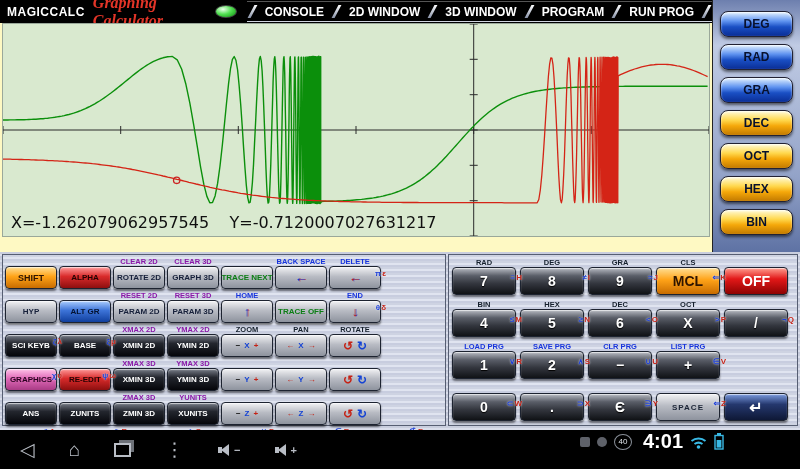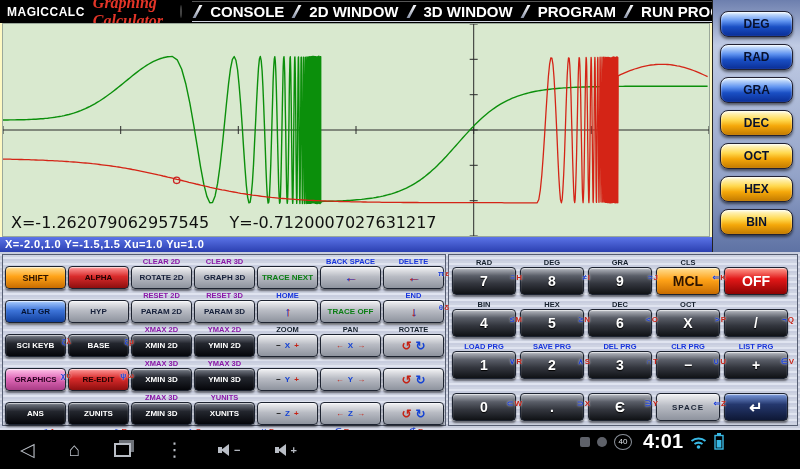--- a/index.html
+++ b/index.html
@@ -9,21 +9,21 @@
   
   .topbar{position:absolute;left:0;top:0;width:712px;height:23px;background:#000;
           display:flex;align-items:center;}
   .applogo{color:#fff;font-weight:bold;font-size:12px;letter-spacing:.5px;margin-left:7px;}
   .subtitle{color:#e33528;font-style:italic;font-weight:bold;font-size:16px;margin-left:8px;
             font-family:"Liberation Serif",serif;}
   .led{width:26px;height:11px;border-radius:50%;margin:0 10px 0 14px;border:1px solid #444;
        background:radial-gradient(ellipse at 35% 30%,#eaffea,#52e052 45%,#0a8a0a);}
   .tabs{display:flex;align-items:center;height:19px;border-bottom:1px solid #cfd4e0;
         border-top:1px solid #555;padding:0 2px;}
-  .tab{color:#fff;font-size:15px;font-weight:bold;padding:2px 9px;white-space:nowrap;cursor:pointer;}
+  .tab{color:#fff;font-size:12px;font-weight:bold;padding:2px 9px;white-space:nowrap;cursor:pointer;}
   .sep{width:3px;height:13px;background:linear-gradient(#fff,#8892a8);transform:skewX(-28deg);margin:0 2px;}
 
   
   .graph{position:absolute;left:2px;top:23px;width:706px;height:212px;background:#d9e9cf;
          border:1px solid #9aa89a;}
   .graph svg{display:block;}
   .readout{position:absolute;left:8px;bottom:4px;color:#101010;font-size:16px;white-space:pre;
            font-family:"DejaVu Sans",sans-serif;}
   .statusstrip{position:absolute;left:0;top:237px;width:712px;height:15px;
                background:linear-gradient(#5b74e8,#2b3fb0);color:#fff;font-size:11px;font-weight:bold;
@@ -41,21 +41,21 @@
 
   
   .keyboard{position:absolute;left:0;top:252px;width:800px;height:178px;
             background:repeating-linear-gradient(180deg,#c9cede 0 2px,#dadeeb 2px 4px,#c3c8da 4px 6px);}
   .kblock{position:absolute;top:2px;height:172px;border:1px solid #565e72;box-sizing:border-box;
           background:repeating-linear-gradient(180deg,#ced3e2 0 2px,#e0e4f0 2px 4px,#c8cddf 4px 6px);}
   .kb-left{left:2px;width:444px;padding:2px 2px 0 2px;}
   .kb-right{left:448px;width:350px;padding:3px 3px 0 3px;}
   .krow{display:flex;gap:2px;margin-bottom:2px;}
   .kb-right .krow{gap:4px;margin-bottom:5px;}
-  .kcell{position:relative;width:61px;flex:0 0 auto;}
+  .kcell{position:relative;width:52px;flex:0 0 auto;}
   .kb-right .kcell{width:64px;}
   .kcap{height:9px;font-size:7.5px;font-weight:bold;text-align:center;line-height:9px;
         white-space:nowrap;overflow:visible;}
   .kcap.purple{color:#8a17a8;} .kcap.blue{color:#1734dd;} .kcap.dark{color:#141f2c;}
   .key{height:21px;border-radius:4px;border:1px solid #1d2330;display:flex;align-items:center;
        justify-content:center;font-weight:bold;font-size:8px;cursor:pointer;white-space:nowrap;
        box-shadow:inset 0 1px 1px rgba(255,255,255,.65),0 2px 2px rgba(0,0,0,.5);}
   .kb-right .key{height:26px;font-size:14px;}
   .k-silver{background:linear-gradient(#f2f2f4,#b9bcc4 45%,#8e939e);color:#16203a;}
   .k-black{background:linear-gradient(#7a7f8a,#23262e 40%,#05060a);color:#fff;}
@@ -148,21 +148,20 @@
           <line x1="466.7" y1="35.3" x2="474.7" y2="35.3"></line>
           <line x1="466.7" y1="0.0" x2="474.7" y2="0.0"></line>
         </g>
       <path id="curve-green" fill="none" stroke="#0b8f0b" stroke-width="1.4" stroke-linejoin="round" d="M0.0,96.0L2.4,96.0L4.7,96.0L7.1,95.9L9.4,95.9L11.8,95.9L14.1,95.8L16.5,95.8L18.8,95.7L21.2,95.7L23.5,95.6L25.9,95.5L28.2,95.4L30.6,95.3L32.9,95.2L35.3,95.0L37.7,94.8L40.0,94.7L42.4,94.4L44.7,94.2L47.1,93.9L49.4,93.6L51.8,93.3L54.1,92.9L56.5,92.5L58.8,92.1L61.2,91.6L63.5,91.0L65.9,90.5L68.2,89.8L70.6,89.1L73.0,88.3L75.3,87.5L77.7,86.6L80.0,85.6L82.4,84.6L84.7,83.5L87.1,82.4L89.4,81.1L91.8,79.8L94.1,78.4L96.5,77.0L98.8,75.5L101.2,73.9L103.5,72.2L105.9,70.5L108.3,68.8L110.6,67.0L113.0,65.1L115.3,63.3L117.7,61.4L120.0,59.5L122.4,57.5L124.7,55.6L127.1,53.7L129.4,51.8L131.8,49.9L134.1,48.1L136.5,46.3L138.8,44.6L141.2,43.0L143.6,41.4L145.9,40.0L148.3,38.6L150.6,37.4L153.0,36.3L155.3,35.3L157.7,34.5L160.0,33.8L162.4,33.2L164.7,32.8L167.1,32.6L169.4,32.5L169.4,32.5L174.2,35.8L178.7,45.3L182.9,60.3L186.9,79.4L190.7,100.8L194.3,122.7L197.6,143.1L200.8,160.2L203.9,172.4L206.8,178.8L209.5,178.6L212.1,171.9L214.6,159.4L217.0,142.0L219.3,121.5L221.5,99.6L223.6,78.2L225.6,59.4L227.5,44.7L229.4,35.4L231.2,32.5L232.9,36.2L234.6,46.0L236.1,61.3L237.7,80.5L239.2,102.0L240.6,123.9L242.0,144.2L243.3,161.0L244.6,173.0L245.9,178.9L247.1,178.4L248.2,171.3L249.4,158.5L250.5,140.9L251.5,120.3L252.6,98.3L253.6,77.1L254.6,58.4L255.5,44.0L256.4,35.1L257.3,32.5L258.2,36.6L259.1,46.8L259.9,62.3L260.7,81.7L261.5,103.3L262.3,125.1L263.0,145.2L263.7,161.8L264.4,173.5L265.1,179.1L265.8,178.1L266.5,170.8L267.1,157.6L267.8,139.9L268.4,119.1L269.0,97.1L269.6,75.9L270.1,57.5L270.7,43.3L271.3,34.8L271.8,32.6L272.3,37.0L272.8,47.5L273.3,63.3L273.8,82.9L274.3,104.5L274.8,126.3L275.3,146.3L275.7,162.6L276.2,173.9L276.6,179.2L277.1,177.9L277.5,170.2L277.9,156.7L278.3,138.8L278.7,117.8L279.1,95.9L279.5,74.8L279.9,56.5L280.2,42.7L280.6,34.5L281.0,32.7L281.3,37.4L281.7,48.3L282.0,64.3L282.3,84.0L282.7,105.7L283.0,127.5L283.3,147.3L283.6,163.4L283.9,174.4L284.2,179.3L284.5,177.6L284.8,169.6L285.1,155.8L285.4,137.6L285.7,116.6L286.0,94.7L286.2,73.7L286.5,55.6L286.8,42.1L287.0,34.2L287.3,32.8L287.5,37.9L287.8,49.0L288.0,65.3L288.3,85.2L288.5,107.0L288.8,128.6L289.0,148.3L289.2,164.2L289.4,174.8L289.7,179.4L289.9,177.3L290.1,168.9L290.3,154.9L290.5,136.5L290.7,115.4L290.9,93.4L291.1,72.6L291.3,54.7L291.5,41.5L291.7,34.0L291.9,32.9L292.1,38.3L292.3,49.8L292.5,66.3L292.7,86.4L292.9,108.2L293.0,129.8L293.2,149.3L293.4,164.9L293.6,175.3L293.7,179.4L293.9,177.0L294.1,168.3L294.2,154.0L294.4,135.4L294.6,114.2L294.7,92.2L294.9,71.5L295.0,53.9L295.2,40.9L295.3,33.7L295.5,33.0L295.6,38.8L295.8,50.6L295.9,67.4L296.1,87.6L296.2,109.4L296.3,131.0L296.5,150.3L296.6,165.6L296.7,175.7L296.9,179.5L297.0,176.7L297.1,167.6L297.3,153.0L297.4,134.3L297.5,112.9L297.7,91.0L297.8,70.4L297.9,53.0L298.0,40.3L298.1,33.5L298.3,33.2L298.4,39.3L298.5,51.5L298.6,68.4L298.7,88.8L298.8,110.7L299.0,132.1L299.1,151.3L299.2,166.4L299.3,176.1L299.4,179.5L299.5,176.4L299.6,166.9L299.7,152.1L299.8,133.1L299.9,111.7L300.0,89.8L300.1,69.3L300.2,52.2L300.3,39.8L300.4,33.3L300.5,33.3L300.6,39.9L300.7,52.3L300.8,69.5L300.9,90.0L301.0,111.9L301.1,133.3L301.2,152.2L301.3,167.1L301.4,176.4L301.5,179.5L301.5,176.0L301.6,166.2L301.7,151.1L301.8,132.0L301.9,110.5L302.0,88.6L302.1,68.3L302.1,51.3L302.2,39.3L302.3,33.1L302.4,33.5L302.5,40.4L302.6,53.1L302.6,70.6L302.7,91.2L302.8,113.1L302.9,134.4L302.9,153.2L303.0,167.7L303.1,176.8L303.2,179.5L303.2,175.6L303.3,165.5L303.4,150.1L303.5,130.8L303.5,109.3L303.6,87.4L303.7,67.2L303.8,50.5L303.8,38.7L303.9,33.0L304.0,33.8L304.0,41.0L304.1,54.0L304.2,71.7L304.2,92.4L304.3,114.4L304.4,135.6L304.4,154.1L304.5,168.4L304.6,177.1L304.6,179.4L304.7,175.2L304.7,164.8L304.8,149.1L304.9,129.6L304.9,108.0L305.0,86.2L305.1,66.2L305.1,49.7L305.2,38.3L305.2,32.9L305.3,34.0L305.4,41.6L305.4,54.9L305.5,72.8L305.5,93.6L305.6,115.6L305.6,136.7L305.7,155.1L305.8,169.0L305.8,177.4L305.9,179.4L305.9,174.8L306.0,164.1L306.0,148.1L306.1,128.5L306.1,106.8L306.2,85.0L306.2,65.1L306.3,48.9L306.3,37.8L306.4,32.8L306.4,34.3L306.5,42.2L306.5,55.8L306.6,73.9L306.6,94.9L306.7,116.8L306.7,137.8L306.8,156.0L306.8,169.7L306.9,177.7L306.9,179.3L307.0,174.3L307.0,163.3L307.1,147.1L307.1,127.3L307.2,105.5L307.2,83.8L307.3,64.1L307.3,48.1L307.4,37.3L307.4,32.7L307.4,34.5L307.5,42.8L307.5,56.7L307.6,75.0L307.6,96.1L307.7,118.0L307.7,138.9L307.8,156.9L307.8,170.3L307.8,177.9L307.9,179.2L307.9,173.9L308.0,162.5L308.0,146.1L308.0,126.1L308.1,104.3L308.1,82.7L308.2,63.1L308.2,47.4L308.2,36.9L308.3,32.6L308.3,34.8L308.4,43.4L308.4,57.6L308.4,76.1L308.5,97.3L308.5,119.3L308.6,140.0L308.6,157.8L308.6,170.9L308.7,178.2L308.7,179.0L308.7,173.4L308.8,161.7L308.8,145.0L308.9,124.9L308.9,103.1L308.9,81.5L309.0,62.1L309.0,46.7L309.0,36.5L309.1,32.5L309.1,35.2L309.1,44.1L309.2,58.6L309.2,77.3L309.2,98.5L309.3,120.5L309.3,141.1L309.3,158.6L309.4,171.4L309.4,178.4L309.4,178.9L309.5,172.9L309.5,160.9L309.5,144.0L309.6,123.7L309.6,101.8L309.6,80.3L309.7,61.1L309.7,45.9L309.7,36.1L309.8,32.5L309.8,35.5L309.8,44.8L309.9,59.5L309.9,78.4L309.9,99.8L310.0,121.7L310.0,142.2L310.0,159.5L310.0,172.0L310.1,178.6L310.1,178.7L310.1,172.4L310.2,160.1L310.2,142.9L310.2,122.5L310.3,100.6L310.3,79.2L310.3,60.2L310.3,45.2L310.4,35.7L310.4,32.5L310.4,35.8L310.5,45.5L310.5,60.5L310.5,79.6L310.5,101.0L310.6,122.9L310.6,143.3L310.6,160.3L310.6,172.5L310.7,178.8L310.7,178.5L310.7,171.8L310.8,159.2L310.8,141.9L310.8,121.3L310.8,99.4L310.9,78.0L310.9,59.2L310.9,44.5L310.9,35.4L311.0,32.5L311.0,36.2L311.0,46.2L311.0,61.4L311.1,80.7L311.1,102.2L311.1,124.1L311.1,144.3L311.2,161.2L311.2,173.0L311.2,178.9L311.2,178.3L311.3,171.3L311.3,158.4L311.3,140.8L311.3,120.1L311.4,98.1L311.4,76.9L311.4,58.3L311.4,43.9L311.5,35.0L311.5,32.6L311.5,36.6L311.5,46.9L311.5,62.4L311.6,81.9L311.6,103.5L311.6,125.3L311.6,145.4L311.7,162.0L311.7,173.5L311.7,179.1L311.7,178.1L311.7,170.7L311.8,157.5L311.8,139.7L311.8,118.9L311.8,96.9L311.9,75.8L311.9,57.3L311.9,43.2L311.9,34.7L311.9,32.6L312.0,37.0L312.0,47.6L312.0,63.4L312.0,83.0L312.0,104.7L312.1,126.5L312.1,146.4L312.1,162.8L312.1,174.0L312.1,179.2L312.2,177.9L312.2,170.1L312.2,156.6L312.2,138.6L312.2,117.7L312.3,95.7L312.3,74.6L312.3,56.4L312.3,42.6L312.3,34.4L312.4,32.7L312.4,37.5L312.4,48.4L312.4,64.4L312.4,84.2L312.5,105.9L312.5,127.7L312.5,147.4L312.5,163.5L312.5,174.5L312.6,179.3L312.6,177.6L312.6,169.5L312.6,155.7L312.6,137.5L312.7,116.4L312.7,94.5L312.7,73.5L312.7,55.5L312.7,42.0L312.7,34.2L312.8,32.8L312.8,37.9L312.8,49.2L312.8,65.5L312.8,85.4L312.8,107.2L312.9,128.8L312.9,148.5L312.9,164.3L312.9,174.9L312.9,179.4L313.0,177.3L313.0,168.8L313.0,154.8L313.0,136.3L313.0,115.2L313.0,93.3L313.1,72.4L313.1,54.6L313.1,41.4L313.1,33.9L313.1,32.9L313.1,38.4L313.2,50.0L313.2,66.5L313.2,86.6L313.2,108.4L313.2,130.0L313.2,149.5L313.2,165.0L313.3,175.3L313.3,179.4L313.3,177.0L313.3,168.2L313.3,153.8L313.3,135.2L313.4,114.0L313.4,92.0L313.4,71.3L313.4,53.7L313.4,40.8L313.4,33.7L313.5,33.0L313.5,38.9L313.5,50.8L313.5,67.6L313.5,87.8L313.5,109.6L313.5,131.2L313.6,150.5L313.6,165.8L313.6,175.7L313.6,179.5L313.6,176.7L313.6,167.5L313.6,152.9L313.7,134.1L313.7,112.8L313.7,90.8L313.7,70.3L313.7,52.9L313.7,40.2L313.7,33.5L313.8,33.2L313.8,39.4L313.8,51.6L313.8,68.6L313.8,89.0L313.8,110.9L313.8,132.3L313.9,151.4L313.9,166.5L313.9,176.1L313.9,179.5L313.9,176.3L313.9,166.8L313.9,151.9L314.0,132.9L314.0,111.5L314.0,89.6L314.0,69.2L314.0,52.0L314.0,39.7L314.0,33.3L314.1,33.4L314.1,40.0L314.1,52.4L314.1,69.7L314.1,90.2L314.1,112.1L314.1,133.5L314.1,152.4L314.2,167.2L314.2,176.5L314.2,179.5L314.2,175.9L314.2,166.1L314.2,151.0L314.2,131.8L314.2,110.3L314.3,88.4L314.3,68.1L314.3,51.2L314.3,39.2L314.3,33.1L314.3,33.6L314.3,40.5L314.3,53.3L314.4,70.8L314.4,91.4L314.4,113.3L314.4,134.6L314.4,153.3L314.4,167.8L314.4,176.8L314.4,179.5L314.5,175.5L314.5,165.4L314.5,150.0L314.5,130.6L314.5,109.1L314.5,87.2L314.5,67.1L314.5,50.4L314.5,38.7L314.6,33.0L314.6,33.8L314.6,41.1L314.6,54.1L314.6,71.9L314.6,92.6L314.6,114.6L314.6,135.8L314.6,154.3L314.7,168.5L314.7,177.1L314.7,179.4L314.7,175.1L314.7,164.7L314.7,149.0L314.7,129.5L314.7,107.8L314.7,86.0L314.8,66.0L314.8,49.6L314.8,38.2L314.8,32.8L314.8,34.0L314.8,41.7L314.8,55.0L314.8,73.0L314.8,93.8L314.9,115.8L314.9,136.9L314.9,155.2L314.9,169.1L314.9,177.4L314.9,179.3L314.9,174.7L314.9,163.9L314.9,148.0L315.0,128.3L315.0,106.6L315.0,84.8L315.0,65.0L315.0,48.8L315.0,37.7L315.0,32.7L315.0,34.3L315.0,42.3L315.0,55.9L315.1,74.1L315.1,95.1L315.1,117.0L315.1,138.0L315.1,156.1L315.1,169.8L315.1,177.7L315.1,179.3L315.1,174.3L315.1,163.2L315.2,147.0L315.2,127.1L315.2,105.3L315.2,83.7L315.2,64.0L315.2,48.0L315.2,37.3L315.2,32.6L315.2,34.6L315.2,42.9L315.2,56.8L315.3,75.2L315.3,96.3L315.3,118.2L315.3,139.1L315.3,157.0L315.3,170.4L315.3,178.0L315.3,179.2L315.3,173.8L315.3,162.4L315.4,145.9L315.4,125.9L315.4,104.1L315.4,82.5L315.4,63.0L315.4,47.3L315.4,36.8L315.4,32.6L315.4,34.9L315.4,43.5L315.4,57.8L315.5,76.3L315.5,97.5L315.5,119.5L315.5,140.2L315.5,157.9L315.5,171.0L315.5,178.2L315.5,179.0L315.5,173.3L315.5,161.6L315.5,144.9L315.5,124.7L315.6,102.9L315.6,81.3L315.6,62.0L315.6,46.5L315.6,36.4L315.6,32.5L315.6,35.2L315.6,44.2L315.6,58.7L315.6,77.4L315.6,98.7L315.7,120.7L315.7,141.3L315.7,158.8L315.7,171.5L315.7,178.4L315.7,178.9L315.7,172.8L315.7,160.8L315.7,143.8L315.7,123.5L315.7,101.6L315.7,80.2L315.8,61.0L315.8,45.8L315.8,36.0L315.8,32.5L315.8,35.5L315.8,44.9L315.8,59.7L315.8,78.6L315.8,100.0L315.8,121.9L315.8,142.4L315.8,159.6L315.8,172.1L315.9,178.6L315.9,178.7L315.9,172.3L315.9,159.9L315.9,142.8L315.9,122.3L315.9,100.4L315.9,79.0L315.9,60.0L315.9,45.1L315.9,35.7L315.9,32.5L315.9,35.9L316.0,45.6L316.0,60.6L316.0,79.7L316.0,101.2L316.0,123.1L316.0,143.4L316.0,160.5L316.0,172.6L316.0,178.8L316.0,178.5L316.0,171.7L316.0,159.1L316.0,141.7L316.1,121.1L316.1,99.2L316.1,77.9L316.1,59.1L316.1,44.4L316.1,35.3L316.1,32.5L316.1,36.3L316.1,46.3L316.1,61.6L316.1,80.9L316.1,102.4L316.1,124.3L316.1,144.5L316.2,161.3L316.2,173.1L316.2,179.0L316.2,178.3L316.2,171.2L316.2,158.2L316.2,140.6L316.2,119.9L316.2,97.9L316.2,76.7L316.2,58.1L316.2,43.8L316.2,35.0L316.2,32.6L316.3,36.7L316.3,47.0L316.3,62.6L316.3,82.1L316.3,103.7L316.3,125.5L316.3,145.5L316.3,162.1L316.3,173.6L316.3,179.1L316.3,178.1L316.3,170.6L316.3,157.3L316.3,139.5L316.3,118.7L316.4,96.7L316.4,75.6L316.4,57.2L316.4,43.1L316.4,34.7L316.4,32.6L316.4,37.1L316.4,47.8L316.4,63.6L316.4,83.2L316.4,104.9L316.4,126.7L316.4,146.6L316.4,162.9L316.4,174.1L316.4,179.2L316.5,177.8L316.5,170.0L316.5,156.5L316.5,138.4L316.5,117.5L316.5,95.5L316.5,74.5L316.5,56.3L316.5,42.5L316.5,34.4L316.5,32.7L316.5,37.5L316.5,48.5L316.5,64.6L316.5,84.4L316.5,106.1L316.6,127.8L316.6,147.6L316.6,163.7L316.6,174.5L316.6,179.3L316.6,177.5L316.6,169.4L316.6,155.5L316.6,137.3L316.6,116.2L316.6,94.3L316.6,73.4L316.6,55.4L316.6,41.9L316.6,34.1L316.6,32.8L316.7,38.0L316.7,49.3L316.7,65.6L316.7,85.6L316.7,107.4L316.7,129.0L316.7,148.6L316.7,164.4L316.7,175.0L316.7,179.4L316.7,177.2L316.7,168.7L316.7,154.6L316.7,136.2L316.7,115.0L316.7,93.1L316.7,72.3L316.8,54.5L316.8,41.3L316.8,33.9L316.8,32.9L316.8,38.5L316.8,50.1L316.8,66.7L316.8,86.8L316.8,108.6L316.8,130.2L316.8,149.6L316.8,165.2L316.8,175.4L316.8,179.4L316.8,176.9L316.8,168.1L316.8,153.7L316.8,135.0L316.9,113.8L316.9,91.8L316.9,71.2L316.9,53.6L316.9,40.7L316.9,33.7L316.9,33.1L316.9,39.0L316.9,50.9L316.9,67.7L316.9,88.0L316.9,109.8L316.9,131.4L316.9,150.6L316.9,165.9L316.9,175.8L316.9,179.5L316.9,176.6L316.9,167.4L317.0,152.7L317.0,133.9L317.0,112.6L317.0,90.6L317.0,70.1L317.0,52.7L317.0,40.2L317.0,33.4L317.0,33.2L317.0,39.5L317.0,51.7L317.0,68.8L317.0,89.2L317.0,111.1L317.0,132.5L317.0,151.6L317.0,166.6L317.0,176.2L317.0,179.5L317.1,176.2L317.1,166.7L317.1,151.8L317.1,132.8L317.1,111.3L317.1,89.4L317.1,69.0L317.1,51.9L317.1,39.6L317.1,33.3L317.1,33.4L317.1,40.0L317.1,52.6L317.1,69.9L317.1,90.4L317.1,112.3L317.1,133.7L317.1,152.5L317.1,167.3L317.1,176.5L317.2,179.5L317.2,175.9L317.2,166.0L317.2,150.8L317.2,131.6L317.2,110.1L317.2,88.2L317.2,67.9L317.2,51.1L317.2,39.1L317.2,33.1L317.2,33.6L317.2,40.6L317.2,53.4L317.2,70.9L317.2,91.6L317.2,113.5L317.2,134.8L317.2,153.5L317.2,167.9L317.2,176.9L317.3,179.5L317.3,175.5L317.3,165.3L317.3,149.8L317.3,130.4L317.3,108.9L317.3,87.0L317.3,66.9L317.3,50.3L317.3,38.6L317.3,32.9L317.3,33.8L317.3,41.2L317.3,54.3L317.3,72.0L317.3,92.8L317.3,114.8L317.3,135.9L317.3,154.4L317.3,168.6L317.3,177.2L317.3,179.4L317.4,175.1L317.4,164.6L317.4,148.8L317.4,129.3L317.4,107.6L317.4,85.8L317.4,65.9L317.4,49.5L317.4,38.1L317.4,32.8L317.4,34.1L317.4,41.8L317.4,55.2L317.4,73.1L317.4,94.0L317.4,116.0L317.4,137.1L317.4,155.4L317.4,169.2L317.4,177.5L317.4,179.3L317.4,174.6L317.4,163.8L317.5,147.8L317.5,128.1L317.5,106.4L317.5,84.7L317.5,64.8L317.5,48.7L317.5,37.6L317.5,32.7L317.5,34.3L317.5,42.4L317.5,56.1L317.5,74.2L317.5,95.2L317.5,117.2L317.5,138.2L317.5,156.3L317.5,169.9L317.5,177.8L317.5,179.2L317.5,174.2L317.5,163.0L317.5,146.8L317.5,126.9L317.5,105.2L317.6,83.5L317.6,63.8L317.6,47.9L317.6,37.2L317.6,32.6L317.6,34.6L317.6,43.0L317.6,57.0L317.6,75.4L317.6,96.5L317.6,118.4L317.6,139.3L317.6,157.2L317.6,170.5L317.6,178.0L317.6,179.1L317.6,173.7L317.6,162.3L317.6,145.8L317.6,125.7L317.6,103.9L317.6,82.3L317.6,62.8L317.6,47.2L317.6,36.8L317.7,32.6L317.7,34.9L317.7,43.6L317.7,57.9L317.7,76.5L317.7,97.7L317.7,119.6L317.7,140.4L317.7,158.0L317.7,171.1L317.7,178.3L317.7,179.0L318.6,177.5L321.0,177.4L323.3,177.4L325.7,177.3L328.1,177.2L330.4,177.2L332.8,177.1L335.1,177.0L337.5,176.9L339.8,176.8L342.2,176.6L344.5,176.5L346.9,176.4L349.2,176.2L351.6,176.0L353.9,175.8L356.3,175.6L358.6,175.4L361.0,175.1L363.4,174.8L365.7,174.5L368.1,174.2L370.4,173.9L372.8,173.5L375.1,173.0L377.5,172.6L379.8,172.1L382.2,171.5L384.5,170.9L386.9,170.3L389.2,169.6L391.6,168.8L393.9,168.0L396.3,167.2L398.7,166.2L401.0,165.2L403.4,164.1L405.7,162.9L408.1,161.7L410.4,160.3L412.8,158.9L415.1,157.4L417.5,155.8L419.8,154.1L422.2,152.3L424.5,150.4L426.9,148.4L429.2,146.3L431.6,144.2L434.0,141.9L436.3,139.6L438.7,137.2L441.0,134.7L443.4,132.2L445.7,129.6L448.1,127.0L450.4,124.4L452.8,121.7L455.1,119.1L457.5,116.4L459.8,113.8L462.2,111.1L464.5,108.6L466.9,106.0L469.3,103.6L471.6,101.1L474.0,98.8L476.3,96.5L478.7,94.3L481.0,92.3L483.4,90.3L485.7,88.3L488.1,86.5L490.4,84.8L492.8,83.2L495.1,81.6L497.5,80.2L499.8,78.8L502.2,77.6L504.6,76.4L506.9,75.3L509.3,74.2L511.6,73.3L514.0,72.4L516.3,71.6L518.7,70.8L521.0,70.1L523.4,69.5L525.7,68.9L528.1,68.3L530.4,67.8L532.8,67.3L535.1,66.9L537.5,66.5L539.9,66.1L542.2,65.8L544.6,65.5L546.9,65.2L549.3,64.9L551.6,64.7L554.0,64.5L556.3,64.3L558.7,64.1L561.0,63.9L563.4,63.8L565.7,63.6L568.1,63.5L570.4,63.4L572.8,63.3L575.2,63.2L577.5,63.1L579.9,63.0L582.2,63.0L584.6,62.9L586.9,62.8L589.3,62.8L591.6,62.7L594.0,62.7L596.3,62.6L598.7,62.6L601.0,62.6L603.4,62.5L605.7,62.5L608.1,62.5L610.5,62.4L612.8,62.4L615.2,62.4L617.5,62.4L619.9,62.4L622.2,62.3L624.6,62.3L626.9,62.3L629.3,62.3L631.6,62.3L634.0,62.3L636.3,62.3L638.7,62.3L641.0,62.3L643.4,62.3L645.8,62.3L648.1,62.2L650.5,62.2L652.8,62.2L655.2,62.2L657.5,62.2L659.9,62.2L662.2,62.2L664.6,62.2L666.9,62.2L669.3,62.2L671.6,62.2L674.0,62.2L676.3,62.2L678.7,62.2L681.1,62.2L683.4,62.2L685.8,62.2L688.1,62.2L690.5,62.2L692.8,62.2L695.2,62.2L697.5,62.2L699.9,62.2L702.2,62.2L704.6,62.2"></path>
       <path id="curve-red" fill="none" stroke="#d42416" stroke-width="1.3" stroke-linejoin="round" d="M0.0,135.1L2.4,135.1L4.7,135.2L7.1,135.2L9.4,135.3L11.8,135.3L14.1,135.4L16.5,135.5L18.8,135.5L21.2,135.6L23.5,135.7L25.9,135.7L28.2,135.8L30.6,135.9L32.9,136.0L35.3,136.1L37.7,136.1L40.0,136.2L42.4,136.3L44.7,136.5L47.1,136.6L49.4,136.7L51.8,136.8L54.1,136.9L56.5,137.1L58.8,137.2L61.2,137.3L63.5,137.5L65.9,137.7L68.2,137.8L70.6,138.0L73.0,138.2L75.3,138.4L77.7,138.6L80.0,138.8L82.4,139.0L84.7,139.2L87.1,139.4L89.4,139.7L91.8,139.9L94.1,140.2L96.5,140.5L98.8,140.8L101.2,141.1L103.5,141.4L105.9,141.7L108.3,142.0L110.6,142.3L113.0,142.7L115.3,143.0L117.7,143.4L120.0,143.8L122.4,144.2L124.7,144.6L127.1,145.0L129.4,145.5L131.8,145.9L134.1,146.3L136.5,146.8L138.8,147.3L141.2,147.8L143.6,148.3L145.9,148.8L148.3,149.3L150.6,149.8L153.0,150.3L155.3,150.9L157.7,151.4L160.0,152.0L162.4,152.5L164.7,153.1L167.1,153.6L169.4,154.2L171.8,154.8L174.1,155.4L176.5,155.9L178.9,156.5L181.2,157.1L183.6,157.7L185.9,158.3L188.3,158.8L190.6,159.4L193.0,160.0L195.3,160.5L197.7,161.1L200.0,161.6L202.4,162.2L204.7,162.7L207.1,163.3L209.4,163.8L211.8,164.3L214.2,164.8L216.5,165.3L218.9,165.8L221.2,166.2L223.6,166.7L225.9,167.2L228.3,167.6L230.6,168.0L233.0,168.4L235.3,168.9L237.7,169.3L240.0,169.6L242.4,170.0L244.7,170.4L247.1,170.7L249.5,171.1L251.8,171.4L254.2,171.7L256.5,172.0L258.9,172.3L261.2,172.6L263.6,172.9L265.9,173.1L268.3,173.4L270.6,173.6L273.0,173.8L275.3,174.1L277.7,174.3L280.0,174.5L282.4,174.7L284.8,174.9L287.1,175.1L289.5,175.2L291.8,175.4L294.2,175.6L296.5,175.7L298.9,175.9L301.2,176.0L303.6,176.1L305.9,176.3L308.3,176.4L310.6,176.5L313.0,176.6L315.3,176.7L317.7,176.8L320.1,176.9L322.4,177.0L324.8,177.1L327.1,177.2L329.5,177.2L331.8,177.3L334.2,177.4L336.5,177.5L338.9,177.5L341.2,177.6L343.6,177.6L345.9,177.7L348.3,177.8L350.6,177.8L353.0,177.9L355.4,177.9L357.7,177.9L360.1,178.0L362.4,178.0L364.8,178.1L367.1,178.1L369.5,178.1L371.8,178.2L374.2,178.2L376.5,178.2L378.9,178.3L381.2,178.3L383.6,178.3L385.9,178.3L388.3,178.4L390.7,178.4L393.0,178.4L395.4,178.4L397.7,178.4L400.1,178.5L402.4,178.5L404.8,178.5L407.1,178.5L409.5,178.5L411.8,178.5L414.2,178.5L416.5,178.6L418.9,178.6L421.2,178.6L423.6,178.6L426.0,178.6L428.3,178.6L430.7,178.6L433.0,178.6L435.4,178.6L437.7,178.6L440.1,178.6L442.4,178.7L444.8,178.7L447.1,178.7L449.5,178.7L451.8,178.7L454.2,178.7L456.5,178.7L458.9,178.7L461.3,178.7L463.6,178.7L466.0,178.7L468.3,178.7L470.7,178.7L473.0,178.7L475.4,178.7L477.7,178.7L480.1,178.7L482.4,178.7L484.8,178.7L487.1,178.7L489.5,178.7L491.8,178.7L494.2,178.7L496.6,178.7L498.9,178.7L501.3,178.8L503.6,178.8L506.0,178.8L508.3,178.8L510.7,178.8L513.0,178.8L515.4,178.8L517.7,178.8L520.1,178.8L522.4,178.8L524.8,178.8L527.1,178.8L529.5,178.8L531.9,178.8L534.2,178.8L534.2,178.8L535.8,175.5L537.3,166.1L538.8,151.2L540.2,132.4L541.6,111.1L542.9,89.5L544.2,69.3L545.4,52.3L546.6,40.2L547.8,33.9L548.9,34.1L550.0,40.7L551.0,53.2L552.0,70.3L553.0,90.7L554.0,112.4L554.9,133.5L555.8,152.2L556.7,166.8L557.5,175.9L558.4,178.8L559.2,175.2L559.9,165.4L560.7,150.3L561.5,131.2L562.2,109.9L562.9,88.3L563.6,68.2L564.2,51.5L564.9,39.7L565.5,33.8L566.2,34.3L566.8,41.3L567.4,54.0L568.0,71.4L568.5,91.9L569.1,113.6L569.6,134.6L570.2,153.1L570.7,167.4L571.2,176.2L571.7,178.7L572.2,174.8L572.6,164.7L573.1,149.3L573.6,130.1L574.0,108.7L574.5,87.1L574.9,67.2L575.3,50.7L575.7,39.2L576.1,33.6L576.5,34.6L576.9,41.8L577.3,54.9L577.7,72.5L578.0,93.1L578.4,114.8L578.8,135.8L579.1,154.1L579.4,168.1L579.8,176.5L580.1,178.7L580.4,174.4L580.8,163.9L581.1,148.3L581.4,128.9L581.7,107.5L582.0,85.9L582.3,66.1L582.6,49.9L582.9,38.7L583.1,33.5L583.4,34.8L583.7,42.4L583.9,55.8L584.2,73.6L584.5,94.3L584.7,116.0L585.0,136.9L585.2,155.0L585.5,168.7L585.7,176.8L585.9,178.6L586.2,173.9L586.4,163.2L586.6,147.3L586.9,127.8L587.1,106.3L587.3,84.7L587.5,65.1L587.7,49.1L587.9,38.3L588.1,33.4L588.3,35.1L588.5,43.0L588.7,56.6L588.9,74.7L589.1,95.5L589.3,117.2L589.5,138.0L589.7,155.9L589.9,169.3L590.0,177.1L590.2,178.5L590.4,173.5L590.6,162.4L590.7,146.3L590.9,126.6L591.1,105.0L591.2,83.6L591.4,64.1L591.5,48.4L591.7,37.8L591.9,33.3L592.0,35.3L592.2,43.7L592.3,57.6L592.5,75.8L592.6,96.7L592.8,118.4L592.9,139.1L593.0,156.8L593.2,169.9L593.3,177.3L593.5,178.4L593.6,173.0L593.7,161.6L593.9,145.3L594.0,125.4L594.1,103.8L594.3,82.4L594.4,63.1L594.5,47.6L594.6,37.4L594.8,33.3L594.9,35.6L595.0,44.3L595.1,58.5L595.2,76.9L595.4,97.9L595.5,119.6L595.6,140.2L595.7,157.6L595.8,170.5L595.9,177.6L596.0,178.3L596.1,172.5L596.2,160.8L596.4,144.2L596.5,124.2L596.6,102.6L596.7,81.3L596.8,62.1L596.9,46.9L597.0,37.0L597.1,33.2L597.2,36.0L597.3,45.0L597.4,59.4L597.5,78.0L597.6,99.1L597.6,120.8L597.7,141.2L597.8,158.5L597.9,171.0L598.0,177.8L598.1,178.1L598.2,172.0L598.3,160.0L598.4,143.2L598.5,123.0L598.5,101.4L598.6,80.1L598.7,61.2L598.8,46.2L598.9,36.6L599.0,33.2L599.0,36.3L599.1,45.6L599.2,60.4L599.3,79.1L599.4,100.3L599.4,122.0L599.5,142.3L599.6,159.3L599.7,171.6L599.7,178.0L599.8,178.0L599.9,171.5L600.0,159.2L600.0,142.1L600.1,121.8L600.2,100.1L600.3,79.0L600.3,60.2L600.4,45.5L600.5,36.3L600.5,33.2L600.6,36.7L600.7,46.3L600.7,61.3L600.8,80.3L600.9,101.6L600.9,123.2L601.0,143.4L601.1,160.1L601.1,172.1L601.2,178.2L601.3,177.8L601.3,171.0L601.4,158.3L601.4,141.1L601.5,120.6L601.6,98.9L601.6,77.8L601.7,59.3L601.7,44.9L601.8,35.9L601.9,33.2L601.9,37.1L602.0,47.0L602.0,62.3L602.1,81.4L602.2,102.8L602.2,124.4L602.3,144.4L602.3,161.0L602.4,172.6L602.4,178.3L602.5,177.5L602.5,170.4L602.6,157.5L602.6,140.0L602.7,119.4L602.8,97.7L602.8,76.7L602.9,58.3L602.9,44.2L603.0,35.6L603.0,33.3L603.1,37.5L603.1,47.8L603.2,63.3L603.2,82.6L603.3,104.0L603.3,125.6L603.4,145.4L603.4,161.8L603.4,173.1L603.5,178.4L603.5,177.3L603.6,169.8L603.6,156.6L603.7,138.9L603.7,118.2L603.8,96.5L603.8,75.6L603.9,57.4L603.9,43.6L604.0,35.3L604.0,33.3L604.0,37.9L604.1,48.5L604.1,64.3L604.2,83.8L604.2,105.2L604.3,126.8L604.3,146.5L604.3,162.5L604.4,173.6L604.4,178.5L604.5,177.1L604.5,169.2L604.5,155.7L604.6,137.8L604.6,117.0L604.7,95.3L604.7,74.5L604.7,56.5L604.8,42.9L604.8,35.0L604.9,33.4L604.9,38.3L604.9,49.3L605.0,65.3L605.0,84.9L605.0,106.5L605.1,127.9L605.1,147.5L605.2,163.3L605.2,174.0L605.2,178.6L605.3,176.8L605.3,168.6L605.3,154.8L605.4,136.7L605.4,115.8L605.4,94.1L605.5,73.4L605.5,55.6L605.6,42.3L605.6,34.8L605.6,33.5L605.7,38.8L605.7,50.0L605.7,66.3L605.8,86.1L605.8,107.7L605.8,129.1L605.9,148.5L605.9,164.0L605.9,174.4L606.0,178.7L606.0,176.5L606.0,168.0L606.0,153.9L606.1,135.6L606.1,114.6L606.1,92.9L606.2,72.3L606.2,54.7L606.2,41.8L606.3,34.5L606.3,33.7L606.3,39.3L606.4,50.8L606.4,67.3L606.4,87.3L606.4,108.9L606.5,130.3L606.5,149.5L606.5,164.8L606.6,174.8L606.6,178.8L606.6,176.2L606.6,167.3L606.7,153.0L606.7,134.5L606.7,113.4L606.8,91.7L606.8,71.2L606.8,53.9L606.8,41.2L606.9,34.3L606.9,33.8L606.9,39.8L607.0,51.6L607.0,68.4L607.0,88.5L607.0,110.1L607.1,131.4L607.1,150.4L607.1,165.5L607.1,175.2L607.2,178.8L607.2,175.8L607.2,166.6L607.2,152.0L607.3,133.3L607.3,112.2L607.3,90.5L607.3,70.1L607.4,53.0L607.4,40.6L607.4,34.1L607.4,34.0L607.5,40.3L607.5,52.5L607.5,69.4L607.5,89.7L607.6,111.3L607.6,132.6L607.6,151.4L607.6,166.2L607.7,175.6L607.7,178.8L607.7,175.5L607.7,166.0L607.8,151.1L607.8,132.2L607.8,111.0L607.8,89.3L607.8,69.1L607.9,52.2L607.9,40.1L607.9,33.9L607.9,34.2L608.0,40.8L608.0,53.3L608.0,70.5L608.0,90.8L608.0,112.6L608.1,133.7L608.1,152.3L608.1,166.9L608.1,175.9L608.2,178.8L608.2,175.1L608.2,165.3L608.2,150.1L608.2,131.0L608.3,109.7L608.3,88.1L608.3,68.0L608.3,51.4L608.3,39.6L608.4,33.8L608.4,34.4L608.4,41.4L608.4,54.1L608.4,71.6L608.5,92.0L608.5,113.8L608.5,134.8L608.5,153.3L608.5,167.5L608.6,176.3L608.6,178.7L608.6,174.7L608.6,164.5L608.6,149.1L608.7,129.9L608.7,108.5L608.7,86.9L608.7,67.0L608.7,50.6L608.8,39.1L608.8,33.6L608.8,34.6L608.8,41.9L608.8,55.0L608.8,72.6L608.9,93.2L608.9,115.0L608.9,135.9L608.9,154.2L608.9,168.2L609.0,176.6L609.0,178.7L609.0,174.3L609.0,163.8L609.0,148.2L609.0,128.7L609.1,107.3L609.1,85.7L609.1,66.0L609.1,49.8L609.1,38.6L609.1,33.5L609.2,34.8L609.2,42.5L609.2,55.9L609.2,73.7L609.2,94.5L609.3,116.2L609.3,137.1L609.3,155.1L609.3,168.8L609.3,176.9L609.3,178.6L609.4,173.9L609.4,163.1L609.4,147.2L609.4,127.6L609.4,106.1L609.4,84.6L609.4,65.0L609.5,49.0L609.5,38.2L609.5,33.4L609.5,35.1L609.5,43.1L609.5,56.8L609.6,74.8L609.6,95.7L609.6,117.4L609.6,138.2L609.6,156.0L609.6,169.4L609.6,177.1L609.7,178.5L609.7,173.4L609.7,162.3L609.7,146.1L609.7,126.4L609.7,104.8L609.8,83.4L609.8,63.9L609.8,48.3L609.8,37.7L609.8,33.3L609.8,35.4L609.8,43.8L609.9,57.7L609.9,75.9L609.9,96.9L609.9,118.6L609.9,139.2L609.9,156.9L609.9,170.0L610.0,177.4L610.0,178.4L610.0,172.9L610.0,161.5L610.0,145.1L610.0,125.2L610.0,103.6L610.1,82.2L610.1,63.0L610.1,47.5L610.1,37.3L610.1,33.3L610.1,35.7L610.1,44.4L610.1,58.6L610.2,77.1L610.2,98.1L610.2,119.8L610.2,140.3L610.2,157.8L610.2,170.6L610.2,177.6L610.3,178.3L610.3,172.4L610.3,160.7L610.3,144.1L610.3,124.0L610.3,102.4L610.3,81.1L610.3,62.0L610.4,46.8L610.4,36.9L610.4,33.2L610.4,36.0L610.4,45.1L610.4,59.6L610.4,78.2L610.4,99.3L610.5,121.0L610.5,141.4L610.5,158.6L610.5,171.1L610.5,177.8L610.5,178.1L610.5,171.9L610.5,159.9L610.6,143.0L610.6,122.8L610.6,101.2L610.6,79.9L610.6,61.0L610.6,46.1L610.6,36.6L610.6,33.2L610.6,36.4L610.7,45.7L610.7,60.5L610.7,79.3L610.7,100.5L610.7,122.2L610.7,142.5L610.7,159.5L610.7,171.7L610.8,178.0L610.8,177.9L610.8,171.4L610.8,159.1L610.8,142.0L610.8,121.7L610.8,100.0L610.8,78.8L610.8,60.1L610.9,45.4L610.9,36.2L610.9,33.2L610.9,36.7L610.9,46.4L610.9,61.5L610.9,80.5L610.9,101.8L610.9,123.4L611.0,143.5L611.0,160.3L611.0,172.2L611.0,178.2L611.0,177.7L611.0,170.9L611.0,158.2L611.0,140.9L611.0,120.5L611.0,98.7L611.1,77.7L611.1,59.1L611.1,44.8L611.1,35.9L611.1,33.2L611.1,37.1L611.1,47.2L611.1,62.4L611.1,81.6L611.1,103.0L611.2,124.6L611.2,144.6L611.2,161.1L611.2,172.7L611.2,178.3L611.2,177.5L611.2,170.3L611.2,157.4L611.2,139.8L611.2,119.3L611.3,97.5L611.3,76.5L611.3,58.2L611.3,44.1L611.3,35.5L611.3,33.3L611.3,37.5L611.3,47.9L611.3,63.4L611.3,82.8L611.4,104.2L611.4,125.8L611.4,145.6L611.4,161.9L611.4,173.2L611.4,178.5L611.4,177.3L611.4,169.7L611.4,156.5L611.4,138.7L611.4,118.1L611.5,96.3L611.5,75.4L611.5,57.3L611.5,43.5L611.5,35.3L611.5,33.4L611.5,38.0L611.5,48.6L611.5,64.4L611.5,83.9L611.5,105.4L611.6,127.0L611.6,146.6L611.6,162.7L611.6,173.6L611.6,178.6L611.6,177.0L611.6,169.1L611.6,155.6L611.6,137.6L611.6,116.8L611.6,95.1L611.7,74.3L611.7,56.4L611.7,42.8L611.7,35.0L611.7,33.4L611.7,38.4L611.7,49.4L611.7,65.4L611.7,85.1L611.7,106.6L611.7,128.1L611.7,147.6L611.8,163.4L611.8,174.1L611.8,178.6L611.8,176.7L611.8,168.5L611.8,154.7L611.8,136.5L611.8,115.6L611.8,93.9L611.8,73.2L611.8,55.5L611.8,42.2L611.9,34.7L611.9,33.6L611.9,38.9L611.9,50.2L611.9,66.5L611.9,86.3L611.9,107.9L611.9,129.3L611.9,148.6L611.9,164.2L611.9,174.5L611.9,178.7L611.9,176.4L612.0,167.9L612.0,153.8L612.0,135.4L612.0,114.4L612.0,92.7L612.0,72.1L612.0,54.6L612.0,41.7L612.0,34.5L612.0,33.7L612.0,39.3L612.0,51.0L612.0,67.5L612.1,87.5L612.1,109.1L612.1,130.4L612.1,149.6L612.1,164.9L612.1,174.9L612.1,178.8L612.1,176.1L612.1,167.2L612.1,152.8L612.1,134.3L612.1,113.2L612.1,91.5L612.2,71.0L612.2,53.7L612.2,41.1L612.2,34.3L612.2,33.8L612.2,39.8L612.2,51.8L612.2,68.5L612.2,88.6L612.2,110.3L612.2,131.6L612.2,150.6L612.2,165.6L612.2,175.3L612.3,178.8L612.3,175.8L612.3,166.5L612.3,151.9L612.3,133.2L612.3,112.0L612.3,90.3L612.3,70.0L612.3,52.9L612.3,40.6L612.3,34.1L612.3,34.0L612.3,40.4L612.3,52.6L612.3,69.6L612.4,89.8L612.4,111.5L612.4,132.7L612.4,151.5L612.4,166.3L612.4,175.6L612.4,178.8L612.4,175.4L612.4,165.9L612.4,150.9L612.4,132.0L612.4,110.8L612.4,89.1L612.4,68.9L612.4,52.1L612.5,40.0L612.5,33.9L612.5,34.2L612.5,40.9L612.5,53.4L612.5,70.7L612.5,91.0L612.5,112.8L612.5,133.9L612.5,152.5L612.5,167.0L612.5,176.0L612.5,178.8L612.5,175.0L612.5,165.1L612.5,150.0L612.6,130.9L612.6,109.5L612.6,87.9L612.6,67.9L612.6,51.3L612.6,39.5L612.6,33.7L612.6,34.4L612.6,41.5L612.6,54.3L612.6,71.7L612.6,92.2L612.6,114.0L612.6,135.0L612.6,153.4L612.6,167.6L612.7,176.3L612.7,178.7L612.7,174.6L612.7,164.4L612.7,149.0L612.7,129.7L612.7,108.3L612.7,86.7L612.7,66.8L612.7,50.5L612.7,39.0L612.7,33.6L612.7,34.6L612.7,42.0L612.7,55.2L612.7,72.8L612.7,93.4L612.8,115.2L612.8,136.1L612.8,154.4L612.8,168.3L612.8,176.6L612.8,178.7L612.8,174.2L612.8,163.7L612.8,148.0L612.8,128.6L612.8,107.1L612.8,85.5L612.8,65.8L612.8,49.7L612.8,38.6L612.8,33.5L612.8,34.9L612.9,42.6L612.9,56.0L612.9,73.9L612.9,94.6L612.9,116.4L612.9,137.2L612.9,155.3L612.9,168.9L612.9,176.9L612.9,178.6L612.9,173.8L612.9,162.9L612.9,147.0L612.9,127.4L612.9,105.9L612.9,84.4L612.9,64.8L612.9,48.9L612.9,38.1L613.0,33.4L613.0,35.1L613.0,43.2L613.0,56.9L613.0,75.0L613.0,95.9L613.0,117.6L613.0,138.3L613.0,156.2L613.0,169.5L613.0,177.2L613.0,178.5L613.0,173.3L613.0,162.2L613.0,146.0L613.0,126.2L613.0,104.6L613.0,83.2L613.0,63.8L613.1,48.2L613.1,37.7L613.1,33.3L613.1,35.4L613.1,43.9L613.1,57.8L613.1,76.1L613.1,97.1L613.1,118.8L613.1,139.4L613.1,157.0L613.1,170.1L613.1,177.4L613.1,178.4L613.1,172.9L613.1,161.4L613.1,144.9L613.1,125.0L613.1,103.4L613.1,82.0L613.2,62.8L613.2,47.4L613.2,37.3L613.2,33.3L613.2,35.7L613.2,44.5L613.2,58.8L613.2,77.2L613.2,98.3L613.2,120.0L613.2,140.5L613.2,157.9L613.2,170.7L613.2,177.6L613.2,178.2L613.2,172.4L613.2,160.6L613.2,143.9L613.2,123.9L613.2,102.2L613.2,80.9L613.3,61.8L613.3,46.7L613.3,36.9L613.3,33.2L613.3,36.1L613.3,45.2L613.3,59.7L613.3,78.4L613.3,99.5L613.3,121.2L613.3,141.6L613.3,158.8L613.3,171.2L613.3,177.9L613.3,178.1L613.3,171.9L613.3,159.8L613.3,142.9L613.3,122.7L613.3,101.0L613.3,79.7L613.4,60.9L613.4,46.0L613.4,36.5L613.4,33.2L613.4,36.4L613.4,45.9L613.4,60.7L613.4,79.5L613.4,100.7L613.4,122.4L613.4,142.6L613.4,159.6L613.4,171.7L613.4,178.0L613.4,177.9L613.4,171.3L613.4,158.9L613.4,141.8L613.4,121.5L613.4,99.8L613.4,78.6L613.4,59.9L613.4,45.3L613.5,36.1L613.5,33.2L613.5,36.8L613.5,46.6L613.5,61.6L613.5,80.7L613.5,101.9L613.5,123.6L613.5,143.7L613.5,160.4L613.5,172.3L613.5,178.2L613.5,177.7L613.5,170.8L613.5,158.1L613.5,140.7L613.5,120.3L613.5,98.5L613.5,77.5L613.5,59.0L613.5,44.6L613.5,35.8L613.5,33.3L613.5,37.2L613.6,47.3L613.6,62.6L613.6,81.8L613.6,103.2L613.6,124.8L613.6,144.7L613.6,161.2L613.6,172.8L613.6,178.3L613.6,177.5L613.6,170.2L613.6,157.2L613.6,139.6L613.6,119.1L613.6,97.3L613.6,76.4L613.6,58.0L613.6,44.0L613.6,35.5L613.6,33.3L613.6,37.6L613.6,48.0L613.6,63.6L613.6,83.0L613.6,104.4L613.7,126.0L613.7,145.8L613.7,162.0L613.7,173.2L613.7,178.5L613.7,177.2L613.7,169.6L613.7,156.3L613.7,138.6L613.7,117.9L613.7,96.1L613.7,75.2L613.7,57.1L613.7,43.4L613.7,35.2L613.7,33.4L613.7,38.0L613.7,48.7L613.7,64.6L613.7,84.1L613.7,105.6L613.7,127.1L613.7,146.8L613.7,162.8L613.7,173.7L613.7,178.6L613.8,177.0L613.8,169.0L613.8,155.4L613.8,137.5L613.8,116.7L613.8,94.9L613.8,74.1L613.8,56.2L613.8,42.8L613.8,34.9L613.8,33.5L613.8,38.5L613.8,49.5L613.8,65.6L613.8,85.3L613.8,106.8L613.8,128.3L613.8,147.8L613.8,163.5L613.8,174.1L613.8,178.7L613.8,176.7L613.8,168.4L613.8,154.5L613.8,136.3L613.8,115.4L613.8,93.7L613.8,73.0L613.9,55.3L613.9,42.2L613.9,34.7L613.9,33.6L613.9,38.9L613.9,50.3L613.9,66.6L613.9,86.5L613.9,108.1L613.9,129.5L613.9,148.8L613.9,164.3L613.9,174.6L613.9,178.7L613.9,176.4L613.9,167.8L613.9,153.6L613.9,135.2L613.9,114.2L613.9,92.5L613.9,72.0L613.9,54.5L613.9,41.6L613.9,34.4L613.9,33.7L613.9,39.4L613.9,51.1L613.9,67.7L613.9,87.7L614.0,109.3L614.0,130.6L614.0,149.8L614.0,165.0L614.0,175.0L614.0,178.8L614.0,176.1L614.0,167.1L614.0,152.7L614.0,134.1L614.0,113.0L614.0,91.3L614.0,70.9L614.0,53.6L614.0,41.0L614.0,34.2L614.0,33.9L614.0,39.9L614.0,51.9L614.0,68.7L614.0,88.8L614.0,110.5L614.0,131.8L614.0,150.7L614.0,165.7L614.0,175.3L614.0,178.8L614.0,175.7L614.0,166.4L614.0,151.7L614.0,133.0L614.1,111.8L614.1,90.1L614.1,69.8L614.1,52.8L614.1,40.5L614.1,34.0L614.1,34.0L614.1,40.4L614.1,52.7L614.1,69.8L614.1,90.0L614.1,111.7L614.1,132.9L614.1,151.7L614.1,166.4L614.1,175.7L614.1,178.8L614.1,175.4L614.1,165.7L614.1,150.8L614.1,131.8L614.1,110.6L614.1,88.9L614.1,68.8L614.1,51.9L614.1,39.9L614.1,33.9L614.1,34.2L614.1,41.0L614.1,53.6L614.1,70.8L614.1,91.2L614.2,112.9L614.2,134.0L614.2,152.6L614.2,167.1L614.2,176.0L614.2,178.8L614.2,175.0L614.2,165.0L614.2,149.8L614.2,130.7L614.2,109.3L614.2,87.7L614.2,67.7L614.2,51.1L614.2,39.4L614.2,33.7L614.2,34.4L614.2,41.5L614.2,54.4L614.2,71.9L614.2,92.4L614.2,114.2L614.2,135.2L614.2,153.6L614.2,167.7L614.2,176.4L614.2,178.7L614.2,174.6L614.2,164.3L614.2,148.8L614.2,129.5L614.2,108.1L614.2,86.5L614.2,66.7L614.2,50.3L614.3,39.0L614.3,33.6L614.3,34.7L614.3,42.1L614.3,55.3L614.3,73.0L614.3,93.6L614.3,115.4L614.3,136.3L614.3,154.5L614.3,168.4L614.3,176.7L614.3,178.7L614.3,174.2L614.3,163.6L614.3,147.8L614.3,128.4L614.3,106.9L614.3,85.4L614.3,65.6L614.3,49.5L614.3,38.5L614.3,33.5L614.3,34.9L614.3,42.7L614.3,56.2L614.3,74.1L614.3,94.8L614.3,116.6L614.3,137.4L614.3,155.4L614.3,169.0L614.3,177.0L614.3,178.6L614.3,173.7L614.3,162.8L614.4,146.8L614.4,127.2L614.4,105.7L614.4,84.2L614.4,64.6L614.4,48.8L614.4,38.0L614.4,33.4L614.4,35.2L614.4,43.3L614.4,57.1L614.4,75.2L614.4,96.0L614.4,117.8L614.4,138.5L614.4,156.3L614.4,169.6L614.4,177.2L614.4,178.5L614.4,173.3L614.4,162.0L614.4,145.8L614.4,126.0L614.4,104.5L614.4,83.0L614.4,63.6L614.4,48.0L614.4,37.6L614.4,33.3L614.4,35.5L614.4,44.0L614.4,58.0L614.4,76.3L614.4,97.3L614.4,119.0L614.4,139.6L614.4,157.2L614.4,170.2L614.5,177.5L614.5,178.4L614.5,172.8L614.5,161.3L614.5,144.8L614.5,124.8L614.5,103.2L614.5,81.9L614.5,62.6L614.5,47.3L614.5,37.2L614.5,33.3L614.5,35.8L614.5,44.6L614.5,58.9L614.5,77.4L614.5,98.5L614.5,120.2L614.5,140.7L614.5,158.0L614.5,170.8L614.5,177.7L614.5,178.2L614.5,172.3L614.5,160.4L614.5,143.7L614.5,123.7L614.5,102.0L614.5,80.7L614.5,61.7L614.5,46.6L614.5,36.8L614.5,33.2L614.5,36.1L614.5,45.3L614.5,59.9L614.5,78.6L614.5,99.7L614.5,121.4L614.5,141.7L614.5,158.9L614.6,171.3L614.6,177.9L614.6,178.0L614.6,171.8L614.6,159.6L614.6,142.7L614.6,122.5L614.6,100.8L614.6,79.6L614.6,60.7L614.6,45.9L614.6,36.4L614.6,33.2L614.6,36.5L614.6,46.0L614.6,60.8L614.6,79.7L614.6,100.9L614.6,122.6L614.6,142.8L614.6,159.7L614.6,171.8L614.6,178.1L614.6,177.9L614.6,171.2L614.6,158.8L614.6,141.6L614.6,121.3L614.6,99.6L614.6,78.4L614.6,59.8L614.6,45.2L614.6,36.1L614.6,33.2L614.6,36.9L614.6,46.7L614.6,61.8L614.6,80.8L614.6,102.1L614.6,123.8L614.6,143.9L614.6,160.5L614.6,172.3L614.6,178.2L614.7,177.7L614.7,170.7L614.7,157.9L614.7,140.6L614.7,120.1L614.7,98.3L614.7,77.3L614.7,58.8L614.7,44.5L614.7,35.8L614.7,33.3L614.7,37.2L614.7,47.4L614.7,62.8L614.7,82.0L614.7,103.4L614.7,125.0L614.7,144.9L614.7,161.3L614.7,172.8L614.7,178.4L614.7,177.4L614.7,170.1L614.7,157.1L614.7,139.5L614.7,118.9L614.7,97.1L614.7,76.2L614.7,57.9L614.7,43.9L614.7,35.5L614.7,33.3L614.7,37.7L614.7,48.1L614.7,63.7L614.7,83.1L614.7,104.6L614.7,126.2L614.7,145.9L614.7,162.1L614.7,173.3L614.7,178.5L614.7,177.2L614.7,169.5L614.7,156.2L614.7,138.4L614.8,117.7L614.8,95.9L614.8,75.1L614.8,57.0L614.8,43.3L614.8,35.2L614.8,33.4L614.8,38.1L614.8,48.9L614.8,64.7L614.8,84.3L614.8,105.8L614.8,127.3L614.8,146.9L614.8,162.9L614.8,173.8L614.8,178.6L614.8,176.9L614.8,168.9L614.8,155.3L614.8,137.3L614.8,116.5L614.8,94.7L614.8,74.0L614.8,56.1L614.8,42.7L614.8,34.9L614.8,33.5L614.8,38.5L614.8,49.6L614.8,65.8L614.8,85.5L614.8,107.0L614.8,128.5L614.8,147.9L614.8,163.7L614.8,174.2L614.8,178.7L614.8,176.6L614.8,168.3L615.2,51.8L617.5,50.7L619.9,49.6L622.2,48.6L624.6,47.6L626.9,46.7L629.3,45.8L631.6,45.0L634.0,44.3L636.3,43.6L638.7,42.9L641.0,42.4L643.4,41.9L645.8,41.4L648.1,41.0L650.5,40.8L652.8,40.5L655.2,40.4L657.5,40.3L659.9,40.3L662.2,40.4L664.6,40.5L666.9,40.7L669.3,41.0L671.6,41.3L674.0,41.8L676.3,42.2L678.7,42.8L681.1,43.4L683.4,44.1L685.8,44.9L688.1,45.7L690.5,46.5L692.8,47.4L695.2,48.4L697.5,49.4L699.9,50.5L702.2,51.5L704.6,52.7"></path>
       <circle id="trace-marker" r="3.2" fill="none" stroke="#c22" stroke-width="1.3" cx="173.7" cy="156.3"></circle>
     </svg>
     <div class="readout">X=-1.262079062957545    Y=-0.7120007027631217</div>
   </div>
 
-  <div class="statusstrip">X=-2.0,1.0 Y=-1.5,1.5 Xu=1.0 Yu=1.0</div>
 
   <div class="sidepanel">
       <div class="sbtn blue">DEG</div>
       <div class="sbtn blue">RAD</div>
       <div class="sbtn blue">GRA</div>
       <div class="sbtn gold">DEC</div>
       <div class="sbtn gold">OCT</div>
       <div class="sbtn gold">HEX</div>
       <div class="sbtn gold">BIN</div>
     </div>
@@ -199,25 +198,25 @@
             <div class="key k-silver l-arrow-red">←</div>
             <div class="kalt">
               <span class="alt-0">π</span>
               <span class="alt-1">ε</span>
             </div>
           </div>
         </div>
         <div class="krow">
           <div class="kcell">
             <div class="kcap dark"></div>
+            <div class="key k-silver">HYP</div>
+          </div>
+          <div class="kcell">
+            <div class="kcap dark"></div>
             <div class="key k-blue">ALT GR</div>
-          </div>
-          <div class="kcell">
-            <div class="kcap dark"></div>
-            <div class="key k-silver">HYP</div>
           </div>
           <div class="kcell">
             <div class="kcap purple">RESET 2D</div>
             <div class="key k-silver">PARAM 2D</div>
           </div>
           <div class="kcell">
             <div class="kcap purple">RESET 3D</div>
             <div class="key k-silver">PARAM 3D</div>
           </div>
           <div class="kcell">
@@ -474,28 +473,20 @@
               <span class="alt-0">∨</span>
               <span class="alt-1">R</span>
             </div>
           </div>
           <div class="kcell">
             <div class="kcap blue">SAVE PRG</div>
             <div class="key k-num">2</div>
             <div class="kalt">
               <span class="alt-0">∧</span>
               <span class="alt-1">S</span>
-            </div>
-          </div>
-          <div class="kcell">
-            <div class="kcap blue">DEL PRG</div>
-            <div class="key k-num">3</div>
-            <div class="kalt">
-              <span class="alt-0">∩</span>
-              <span class="alt-1">T</span>
             </div>
           </div>
           <div class="kcell">
             <div class="kcap blue">CLR PRG</div>
             <div class="key k-num">−</div>
             <div class="kalt">
               <span class="alt-0">∪</span>
               <span class="alt-1">U</span>
             </div>
           </div>

